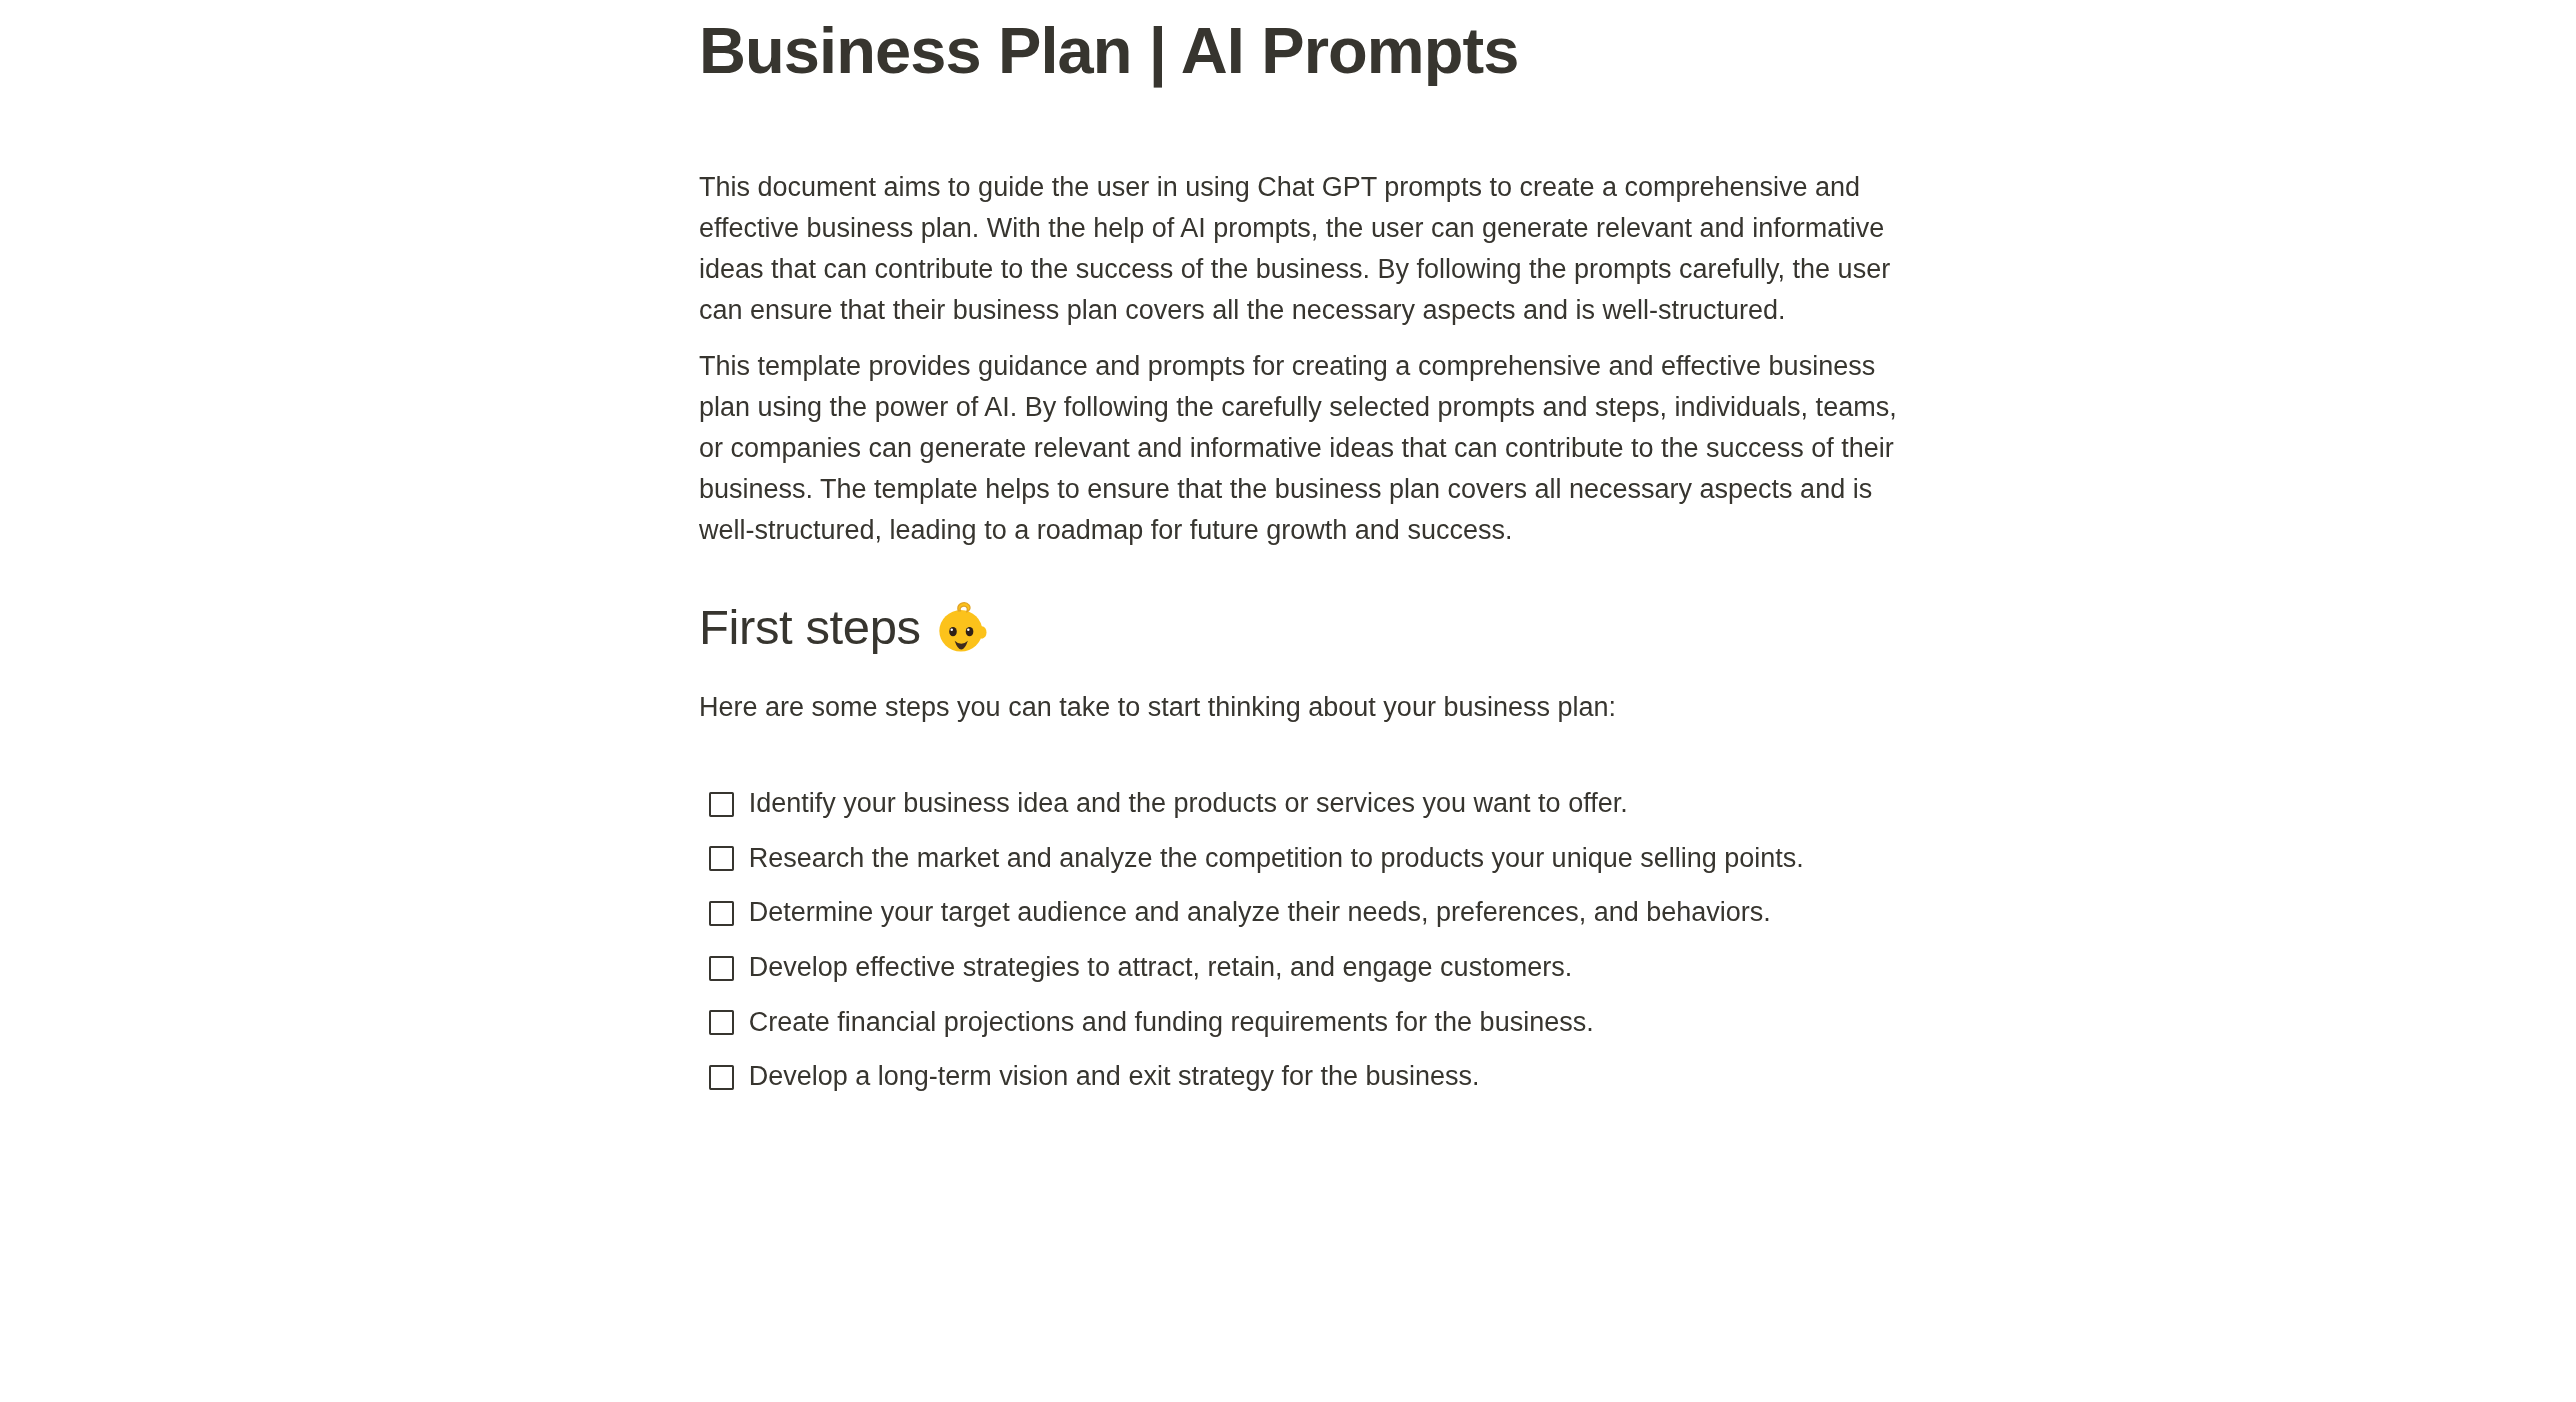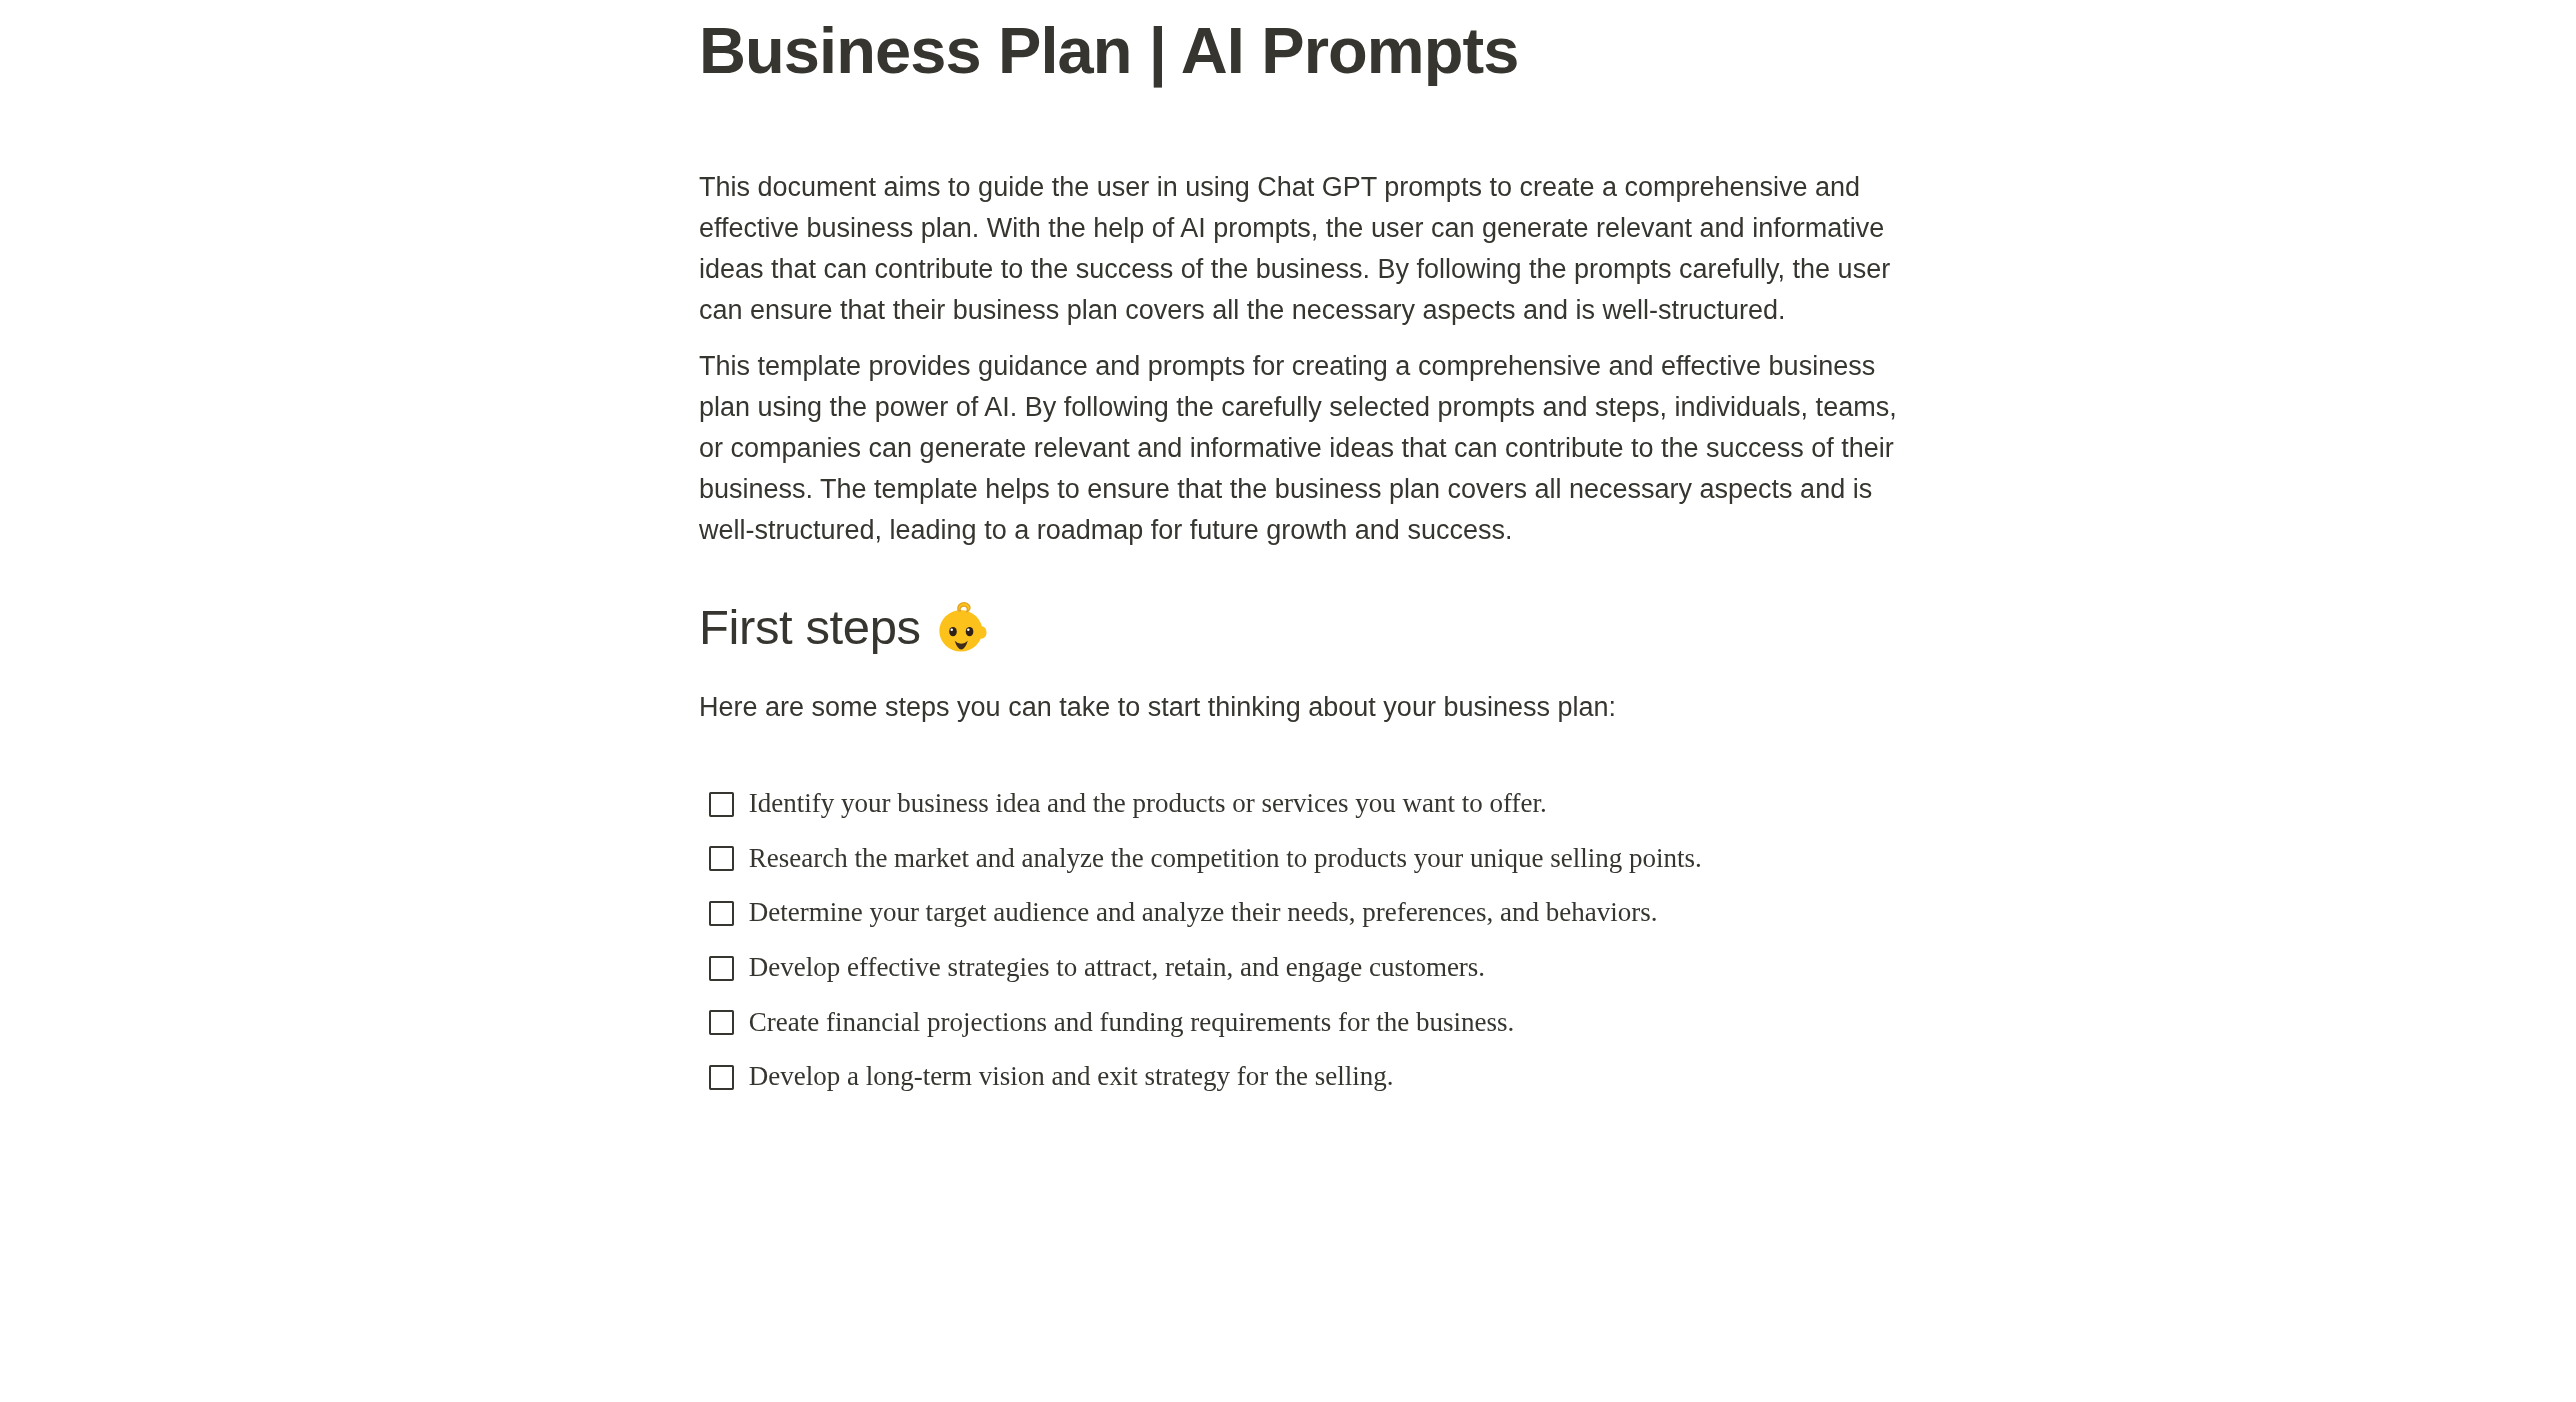--- a/index.html
+++ b/index.html
@@ -72,21 +72,20 @@
     margin: 8.5px 14.5px 0 10.2px;
     border: 2.6px solid #37352f;
     border-radius: 1.7px;
     background: #ffffff;
     cursor: pointer;
   }
   .todo-text {
     font-size: 27px;
     line-height: 41px;
     color: #37352f;
-    font-family: Liberation Serif, serif;
   }
   .todo-footer-note {
     font-size: 27px;
     line-height: 41px;
     margin: 0 0 0 52px;
     color: #37352f;
   }
 </style>
 </head>
 <body>
@@ -134,19 +133,19 @@
       <div class="todo-row">
         <span class="todo-checkbox"></span>
         <div class="todo-text">Develop effective strategies to attract, retain, and engage customers.</div>
       </div>
       <div class="todo-row">
         <span class="todo-checkbox"></span>
         <div class="todo-text">Create financial projections and funding requirements for the business.</div>
       </div>
       <div class="todo-row">
         <span class="todo-checkbox"></span>
-        <div class="todo-text">Develop a long-term vision and exit strategy for the selling.</div>
+        <div class="todo-text">Develop a long-term vision and exit strategy for the business.</div>
       </div>
     </div>
 
 
 </main>
 
 
 </body></html>

